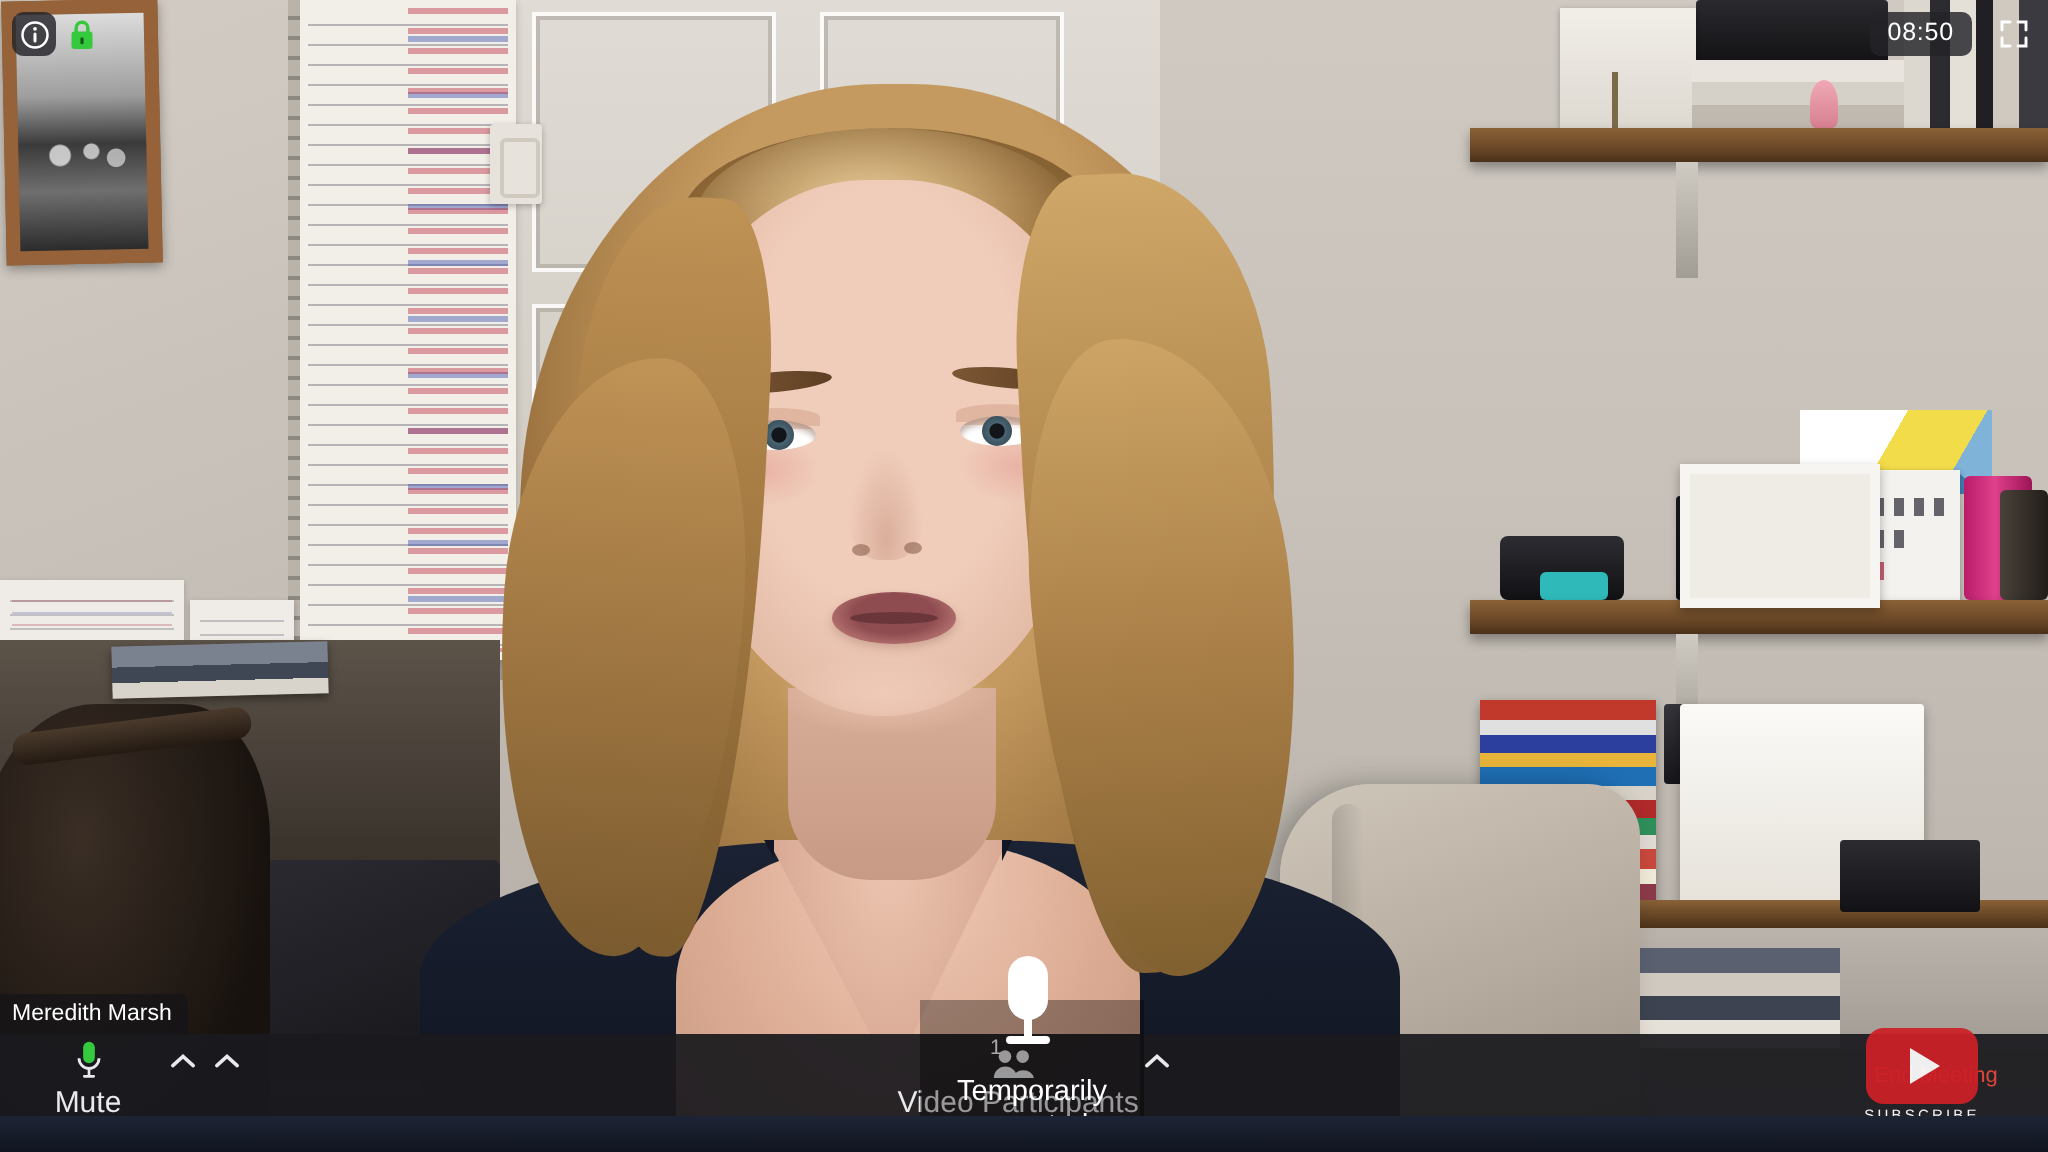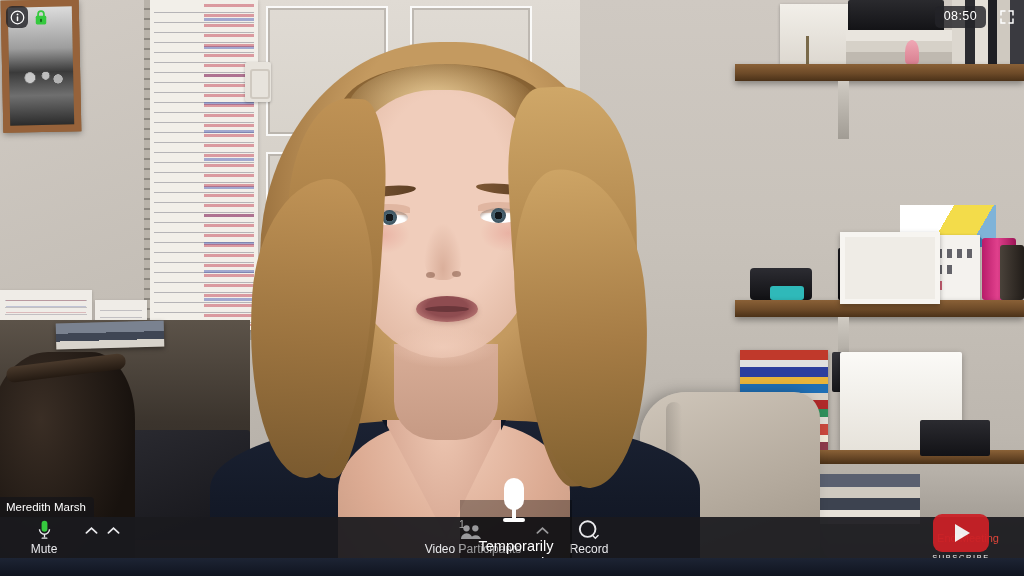--- a/index.html
+++ b/index.html
@@ -247,21 +247,21 @@
   
   .toolbar{position:absolute;left:0;right:0;bottom:18px;height:41px;
     background:rgba(26,26,30,.93);display:flex;align-items:flex-start;}
   .tb-left{display:flex;align-items:flex-start;padding-left:8px;gap:0;}
   .tb-center{flex:1;display:flex;align-items:flex-start;justify-content:center;gap:0;}
   .tb-right{display:flex;align-items:flex-start;padding-right:4px;}
 
   .tbitem{position:relative;display:flex;flex-direction:column;align-items:center;
     width:72px;padding-top:3px;cursor:default;}
   .tbitem .ic{height:20px;display:flex;align-items:flex-end;justify-content:center;}
-  .tbitem .lb{color:#e9e9ec;font-size:12px;margin-top:3px;line-height:1.15;white-space:nowrap;}
+  .tbitem .lb{color:#e9e9ec;font-size:15px;margin-top:3px;line-height:1.15;white-space:nowrap;}
   .caret{width:22px;padding-top:9px;display:flex;justify-content:center;align-items:flex-start;}
   .caret svg{display:block;}
 
   .badgecount{position:absolute;left:44px;top:1px;color:#fff;font-size:10.5px;}
 
   .sharebox{width:20px;height:18px;background:#2d8c34;border-radius:3px;
     display:flex;align-items:center;justify-content:center;}
 
   .endbtn{width:104px;display:flex;flex-direction:column;align-items:center;padding-top:3px;}
   .endlabel{color:#e0453a;font-size:11px;margin-top:12px;line-height:1.15;white-space:nowrap;}
@@ -472,29 +472,20 @@
       </div>
 
 
       <div class="caret">
         <svg width="13" height="9" viewBox="0 0 14 9" fill="none" stroke="#e9e9ec" stroke-width="1.9" stroke-linecap="round">
           <path d="M1.5 7 L7 2 L12.5 7"></path>
         </svg>
       </div>
 
 
-      <div class="tbitem">
-        <div class="ic">
-          <svg width="22" height="20" viewBox="0 0 24 22">
-            <circle cx="10.5" cy="10" r="8.6" fill="none" stroke="#e9e9ec" stroke-width="2.1"></circle>
-            <path d="M16 17 L19 20 L22 17" fill="none" stroke="#e9e9ec" stroke-width="1.6" stroke-linecap="round"></path>
-          </svg>
-        </div>
-        <div class="lb">Record</div>
-      </div>
     </div>
 
     <div class="tb-right">
       <div class="endbtn">
         <div class="endlabel">End Meeting</div>
       </div>
     </div>
   </div>
 
   <div class="unmute-dim"></div>

